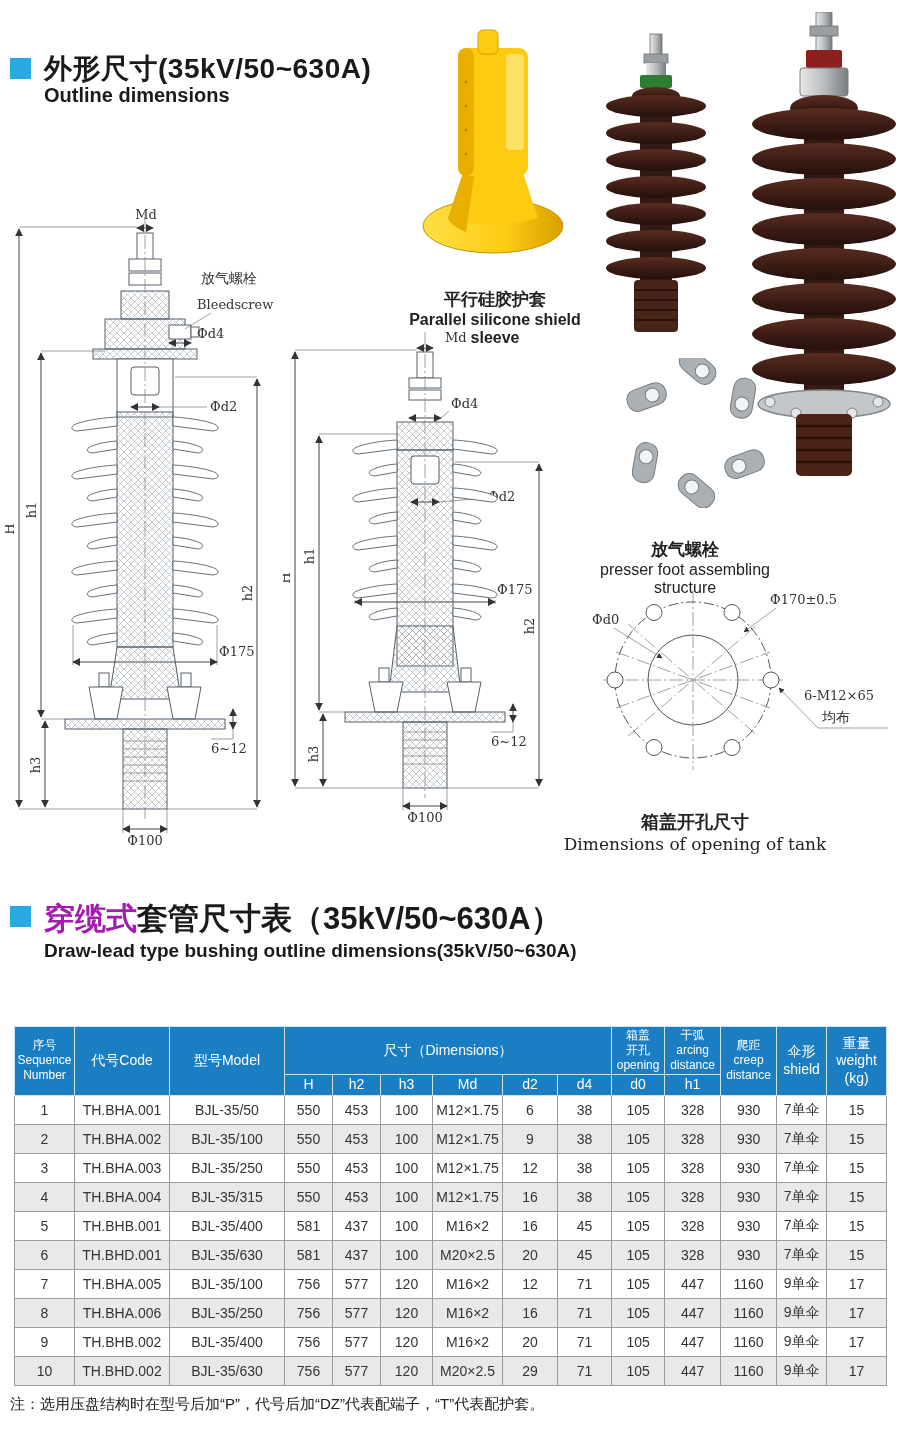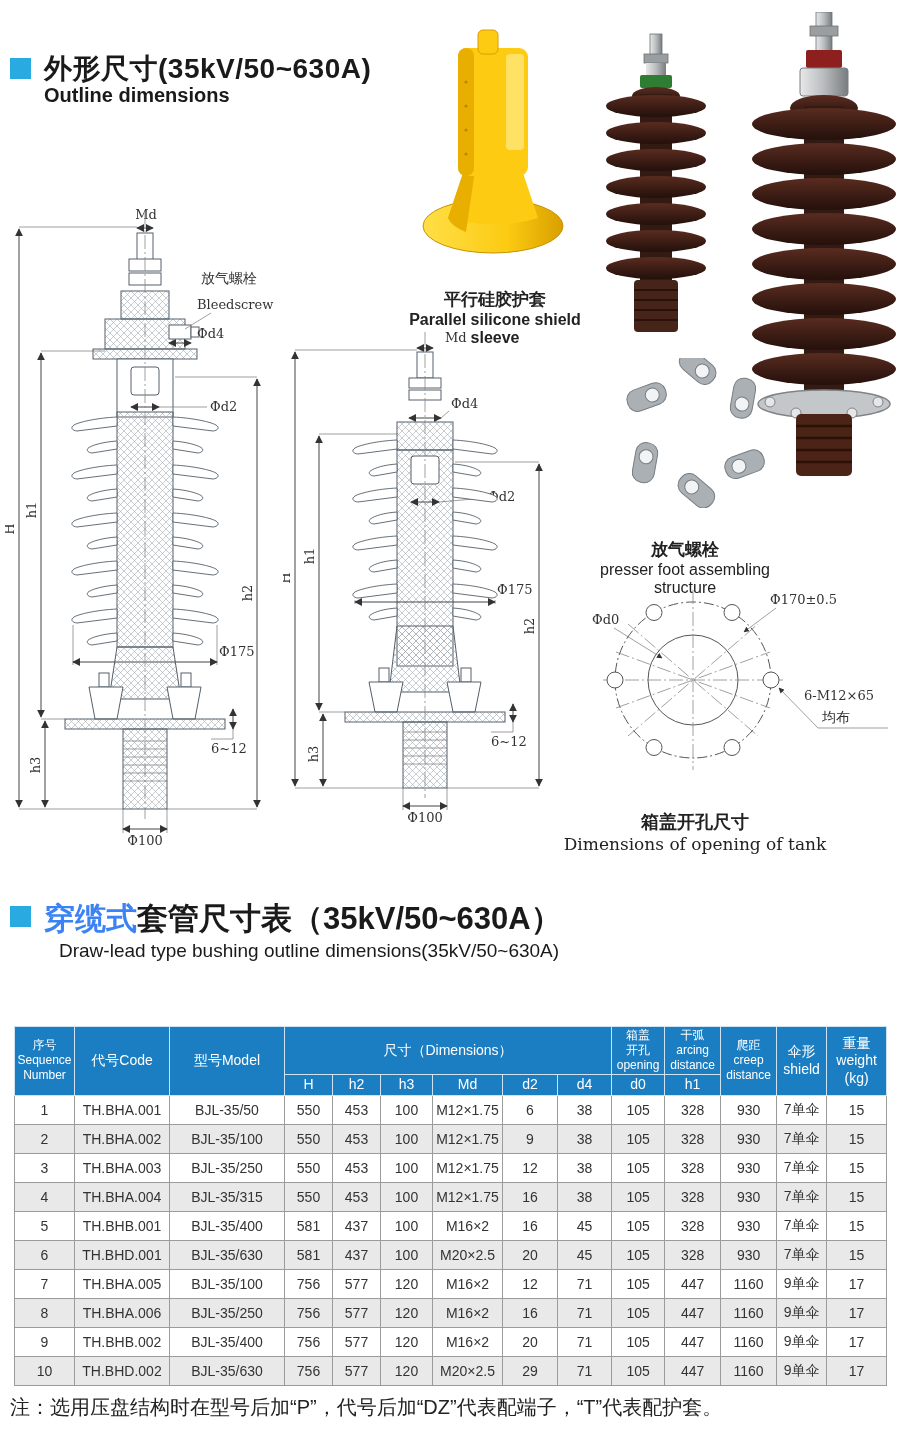--- a/index.html
+++ b/index.html
@@ -2,22 +2,22 @@
 <html><head>
 <meta charset="utf-8">
 <style>
   html,body{margin:0;padding:0;background:#fff;}
   body{font-family:"Liberation Sans",sans-serif;color:#1a1a1a;}
   .page{position:relative;width:900px;height:1448px;background:#fff;overflow:hidden;}
   .sq{position:absolute;width:21px;height:21px;background:#29ABE2;}
   .sec1-title{position:absolute;left:44px;top:50px;font-size:28px;font-weight:bold;letter-spacing:.5px;}
   .sec1-sub{position:absolute;left:44px;top:84px;font-size:20px;font-weight:bold;}
   .sec2-title{position:absolute;left:44px;top:898px;font-size:31px;font-weight:bold;}
-  .sec2-title .blue{color:#3b82f6;}
-  .sec2-sub{position:absolute;left:59px;top:940px;font-size:19px;font-weight:normal;}
+  .sec2-title .blue{color:#a21caf;}
+  .sec2-sub{position:absolute;left:44px;top:940px;font-size:19px;font-weight:bold;}
 
   svg text{font-family:"DejaVu Serif","Liberation Serif",serif;font-size:13px;fill:#333;}
   svg text.cjk{font-family:"Liberation Sans",sans-serif;font-size:14px;}
   .dim{stroke:#444;stroke-width:1;fill:none;marker-start:url(#arr);marker-end:url(#arr);}
   .ldr{stroke:#777;stroke-width:.7;fill:none;}
   .ctr{stroke:#888;stroke-width:.8;stroke-dasharray:14 3 2 3;fill:none;}
   .oln{stroke:#55606a;stroke-width:1;fill:#fff;}
   .hat{fill:url(#xh);stroke:#55606a;stroke-width:1;}
 
   
@@ -28,21 +28,21 @@
   .tank-cap .cn{font-size:18px;}
   .tank-cap .en{font-family:"DejaVu Serif","Liberation Serif",serif;font-weight:normal;font-size:17px;}
 
   
   table.spec{position:absolute;left:14px;top:1026px;width:872px;border-collapse:collapse;table-layout:fixed;font-size:14px;}
   table.spec th{background:#1B7EC2;color:#fff;font-weight:normal;border:1px solid #cfe3f2;padding:1px 2px;white-space:pre-line;line-height:1.25;}
   table.spec th.en-small{font-size:12px;}
   table.spec td{border:1px solid #9b9b9b;text-align:center;height:28px;color:#333;padding:0 2px;}
   table.spec tr.alt td{background:#E9E9E9;}
   table.spec tr td{background:#fff;}
-  .note{position:absolute;left:10px;top:1392px;font-size:20px;color:#222;line-height:1.55;}
+  .note{position:absolute;left:10px;top:1392px;font-size:15px;color:#222;line-height:1.55;}
   .note .l2{padding-left:44px;}
 </style>
 </head>
 <body>
 
 <div class="page">
 
   <svg width="0" height="0" style="position:absolute" aria-hidden="true">
     <defs>
       <pattern id="xh" width="7" height="7" patternUnits="userSpaceOnUse">

